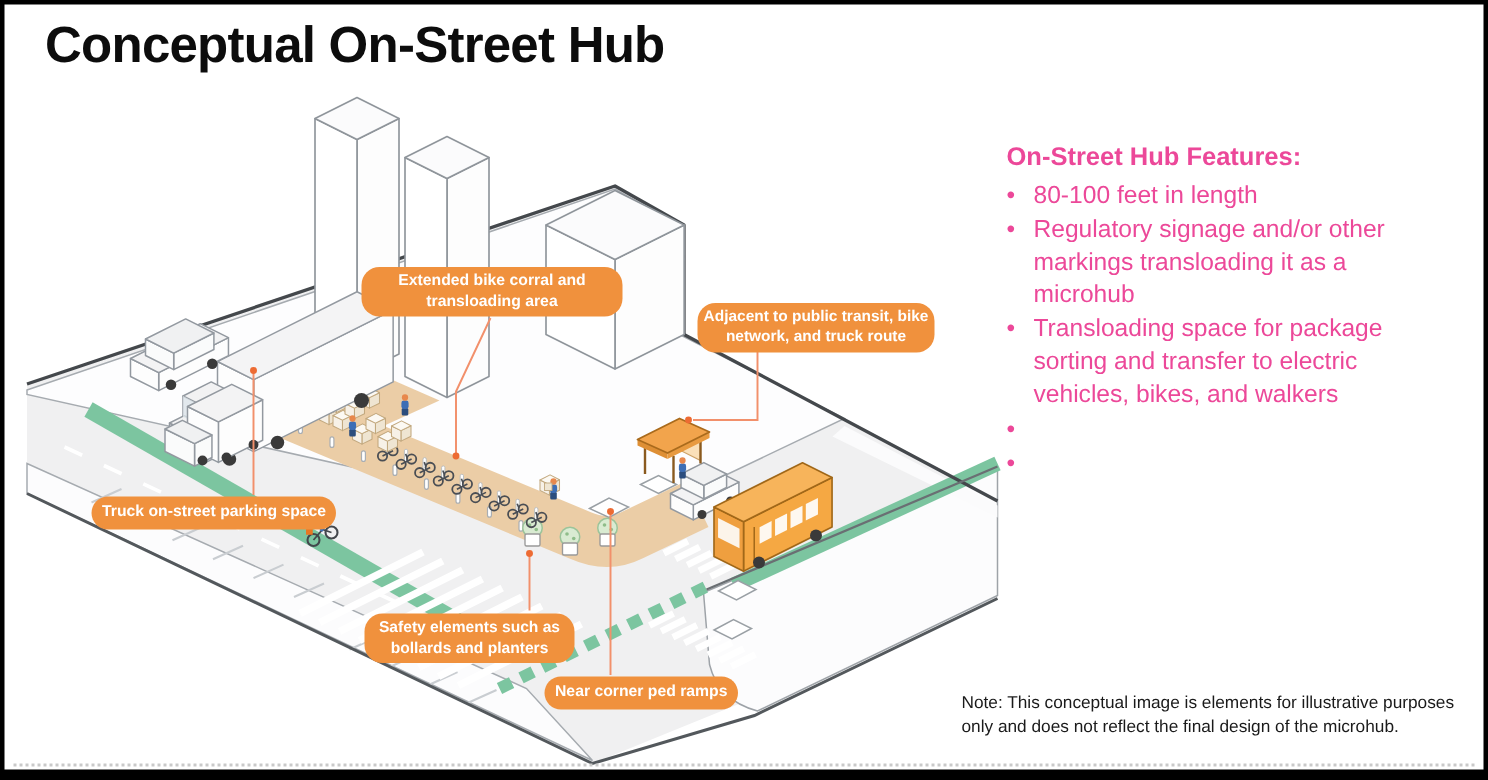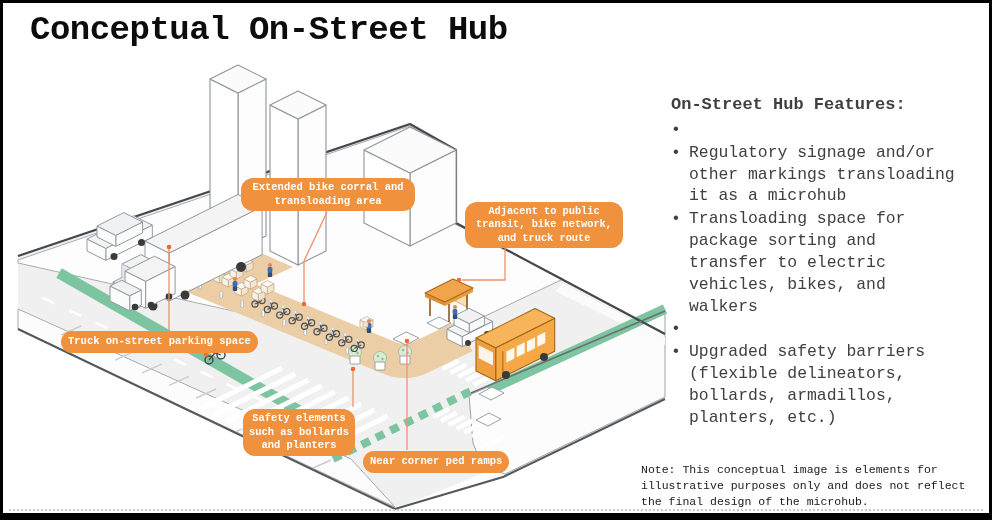--- a/index.html
+++ b/index.html
@@ -1,26 +1,26 @@
 <!DOCTYPE html>
 <html style="--accent: #F0913D;"><head>
 <meta charset="utf-8">
 <style>
   html,body{margin:0;padding:0;background:#fff;}
   .page{position:relative;width:992px;height:520px;box-sizing:border-box;
     border:3px solid #000;border-bottom-width:7px;background:#fff;overflow:hidden;
-    font-family:Liberation Mono, monospace;}
+    font-family:Liberation Sans, sans-serif;}
   .title{position:absolute;left:27px;top:8px;font-size:34px;font-weight:bold;
     color:#0c0c0c;letter-spacing:-0.5px;}
   #scene{position:absolute;left:0;top:0;width:986px;height:510px;}
   .callout{position:absolute;background:var(--accent,#F0913D);color:#fff;
     font-weight:bold;font-size:10.5px;line-height:1.3;text-align:center;
     padding:3px 4px;border-radius:12px;box-sizing:border-box;}
   .callout.nowrap{white-space:nowrap;padding:4px 7px;}
-  .features{position:absolute;left:668px;top:92px;width:306px;color:#404040;}
+  .features{position:absolute;left:668px;top:92px;width:306px;color:#ec4899;}
   .features h2{margin:0 0 5px 0;font-size:17px;font-weight:bold;}
   .features ul{margin:0;padding:0;list-style:none;}
   .features li{display:flex;font-size:16.4px;line-height:1.33;margin:0 0 1px 0;}
   .features li .bullet{flex:0 0 18px;}
   .features li .itxt{flex:1 1 auto;max-width:272px;}
   .note{position:absolute;left:638px;top:459px;width:336px;font-size:11.5px;
     line-height:1.38;color:#1a1a1a;}
   .divider{position:absolute;left:6px;right:6px;top:506px;border-top:2px dotted #c9c9c9;}
 </style>
 </head>
@@ -310,42 +310,42 @@
         <circle cx="350" cy="366" r="2.3" fill="#ED6B33"></circle>
         <circle cx="404" cy="338" r="2.3" fill="#ED6B33"></circle>
       </g>
     </svg>
 
   <div class="title">Conceptual On-Street Hub</div>
 
   <div class="callout" style="left:238px;top:175px;width:174px;">Extended bike corral and transloading area</div>
   <div class="callout" style="left:462px;top:199px;width:158px;font-size:10.3px;">Adjacent to public transit, bike network, and truck route</div>
   <div class="callout nowrap" style="left:58px;top:328px;">Truck on-street parking space</div>
-  <div class="callout" style="left:240px;top:406px;width:112px;font-size:10.4px;">Safety elements such as bollards and planters</div>
+  <div class="callout" style="left:240px;top:406px;width:140px;font-size:10.4px;">Safety elements such as bollards and planters</div>
   <div class="callout nowrap" style="left:345px;top:448px;margin-left:15px;">Near corner ped ramps</div>
 
   <div class="features">
     <h2>On-Street Hub Features:</h2>
     <ul id="feature-list">
         <li>
           <span class="bullet">•</span>
+          <span class="itxt">80-100 feet in length</span>
         </li>
         <li>
           <span class="bullet">•</span>
           <span class="itxt">Regulatory signage and/or other markings transloading it as a microhub</span>
         </li>
         <li>
           <span class="bullet">•</span>
           <span class="itxt">Transloading space for package sorting and transfer to electric vehicles, bikes, and walkers</span>
         </li>
         <li>
           <span class="bullet">•</span>
         </li>
         <li>
           <span class="bullet">•</span>
-          <span class="itxt">Upgraded safety barriers (flexible delineators, bollards, armadillos, planters, etc.)</span>
         </li>
       </ul>
   </div>
 
   <div class="note">Note: This conceptual image is elements for illustrative purposes only and does not reflect the final design of the microhub.</div>
   <div class="divider"></div>
 </div>
 
 </body></html>

